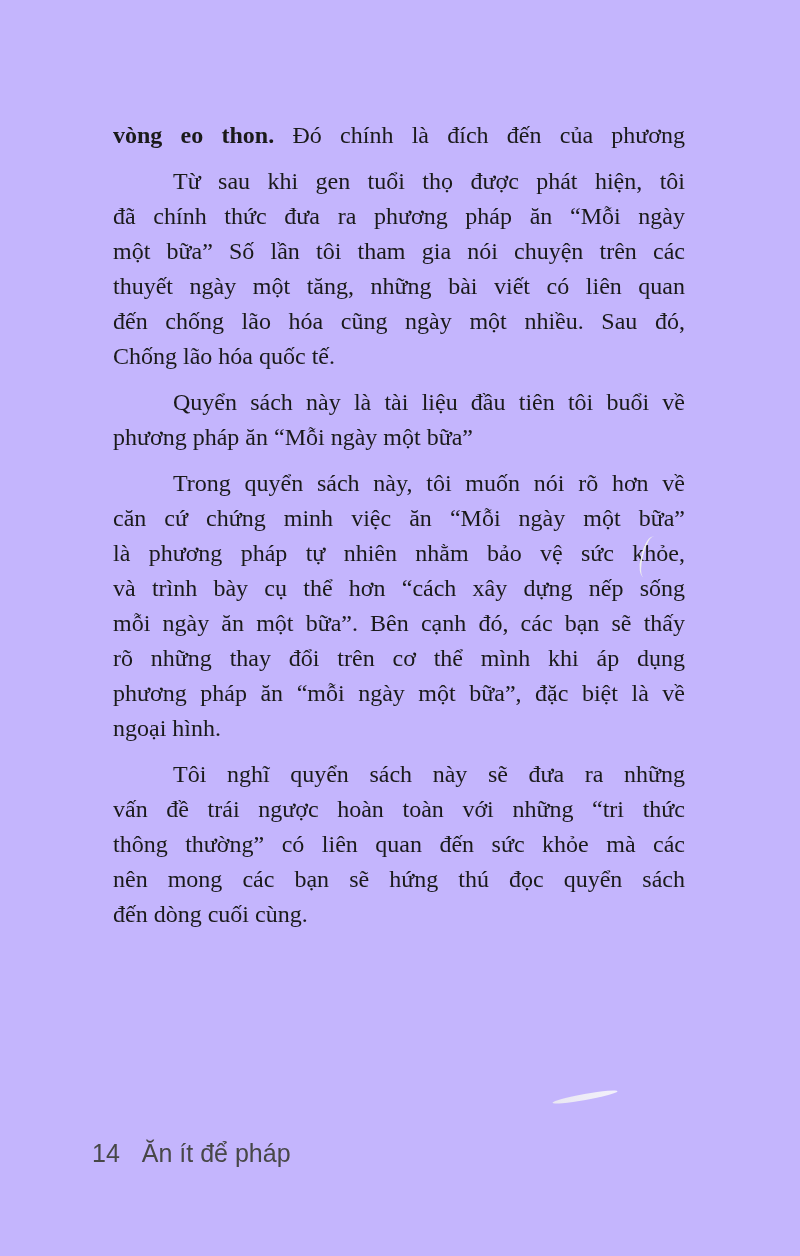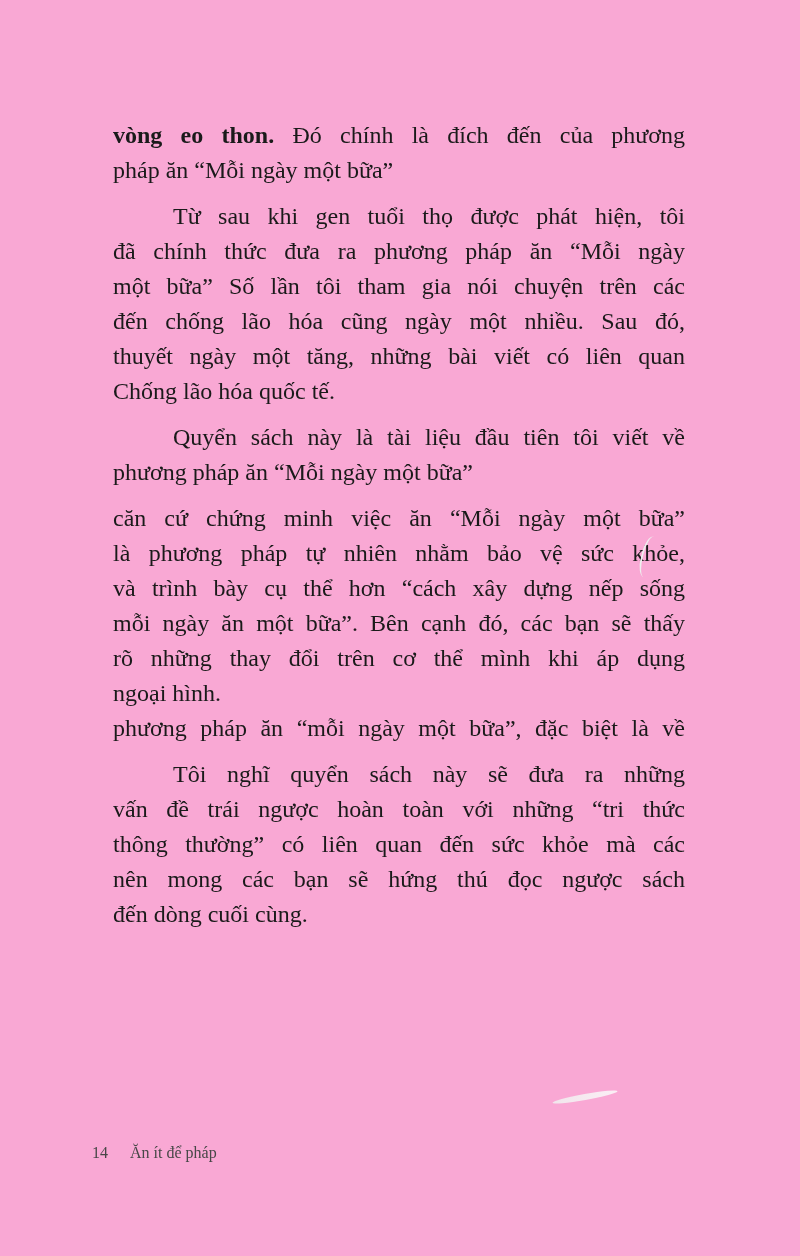--- a/index.html
+++ b/index.html
@@ -5,21 +5,21 @@
   html, body {
     margin: 0;
     padding: 0;
     background: #ffffff;
     font-family: "Liberation Serif", "DejaVu Serif", serif;
   }
   .page {
     position: relative;
     width: 800px;
     height: 1256px;
-    background: #f9a8d4;
+    background: #c4b5fd;
     overflow: hidden;
   }
   .text-block {
     position: absolute;
     left: 113px;
     top: 118px;
     width: 572px;
     font-size: 24px;
     line-height: 35px;
     color: #1a1a1a;
@@ -36,22 +36,22 @@
   .ln.last { text-align-last: left; }
   .ln.indent { padding-left: 60px; }
   .lead-bold { font-weight: 700; }
   .footer {
     position: absolute;
     left: 92px;
     top: 1140px;
     display: flex;
     align-items: flex-end;
     gap: 22px;
-    font-family: Liberation Serif, serif;
-    font-size: 16px;
+    font-family: Liberation Sans, sans-serif;
+    font-size: 25px;
     line-height: 26px;
     color: #474747;
   }
   
   .artifact-crease {
     position: absolute;
     left: 641px;
     top: 536px;
     width: 14px;
     height: 42px;
@@ -73,52 +73,52 @@
 </style>
 </head>
 <body>
 
 <div class="page">
 
   <main class="text-block">
 
     <p class="para">
       <span class="ln"><b class="lead-bold">vòng eo thon.</b> <span>Đó chính là đích đến của phương</span></span>
-      <span class="ln last">pháp ăn “Mỗi ngày một bữa”</span>
     </p>
 
     <p class="para">
       <span class="ln indent">Từ sau khi gen tuổi thọ được phát hiện, tôi</span>
       <span class="ln">đã chính thức đưa ra phương pháp ăn “Mỗi ngày</span>
       <span class="ln">một bữa” Số lần tôi tham gia nói chuyện trên các</span>
+      <span class="ln">thuyết ngày một tăng, những bài viết có liên quan</span>
       <span class="ln">đến chống lão hóa cũng ngày một nhiều. Sau đó,</span>
-      <span class="ln">thuyết ngày một tăng, những bài viết có liên quan</span>
       <span class="ln last">Chống lão hóa quốc tế.</span>
     </p>
 
     <p class="para">
-      <span class="ln indent">Quyển sách này là tài liệu đầu tiên tôi viết về</span>
+      <span class="ln indent">Quyển sách này là tài liệu đầu tiên tôi buổi về</span>
       <span class="ln last">phương pháp ăn “Mỗi ngày một bữa”</span>
     </p>
 
     <p class="para">
+      <span class="ln indent">Trong quyển sách này, tôi muốn nói rõ hơn về</span>
       <span class="ln">căn cứ chứng minh việc ăn “Mỗi ngày một bữa”</span>
       <span class="ln">là phương pháp tự nhiên nhằm bảo vệ sức khỏe,</span>
       <span class="ln">và trình bày cụ thể hơn “cách xây dựng nếp sống</span>
       <span class="ln">mỗi ngày ăn một bữa”. Bên cạnh đó, các bạn sẽ thấy</span>
       <span class="ln">rõ những thay đổi trên cơ thể mình khi áp dụng</span>
+      <span class="ln">phương pháp ăn “mỗi ngày một bữa”, đặc biệt là về</span>
       <span class="ln last">ngoại hình.</span>
-      <span class="ln">phương pháp ăn “mỗi ngày một bữa”, đặc biệt là về</span>
     </p>
 
     <p class="para">
       <span class="ln indent">Tôi nghĩ quyển sách này sẽ đưa ra những</span>
       <span class="ln">vấn đề trái ngược hoàn toàn với những “tri thức</span>
       <span class="ln">thông thường” có liên quan đến sức khỏe mà các</span>
-      <span class="ln">nên mong các bạn sẽ hứng thú đọc ngược sách</span>
+      <span class="ln">nên mong các bạn sẽ hứng thú đọc quyển sách</span>
       <span class="ln last">đến dòng cuối cùng.</span>
     </p>
 
   </main>
 
   <div class="artifact-crease"></div>
   <div class="artifact-streak"></div>
 
   <footer class="footer">
     <span class="page-num">14</span>

